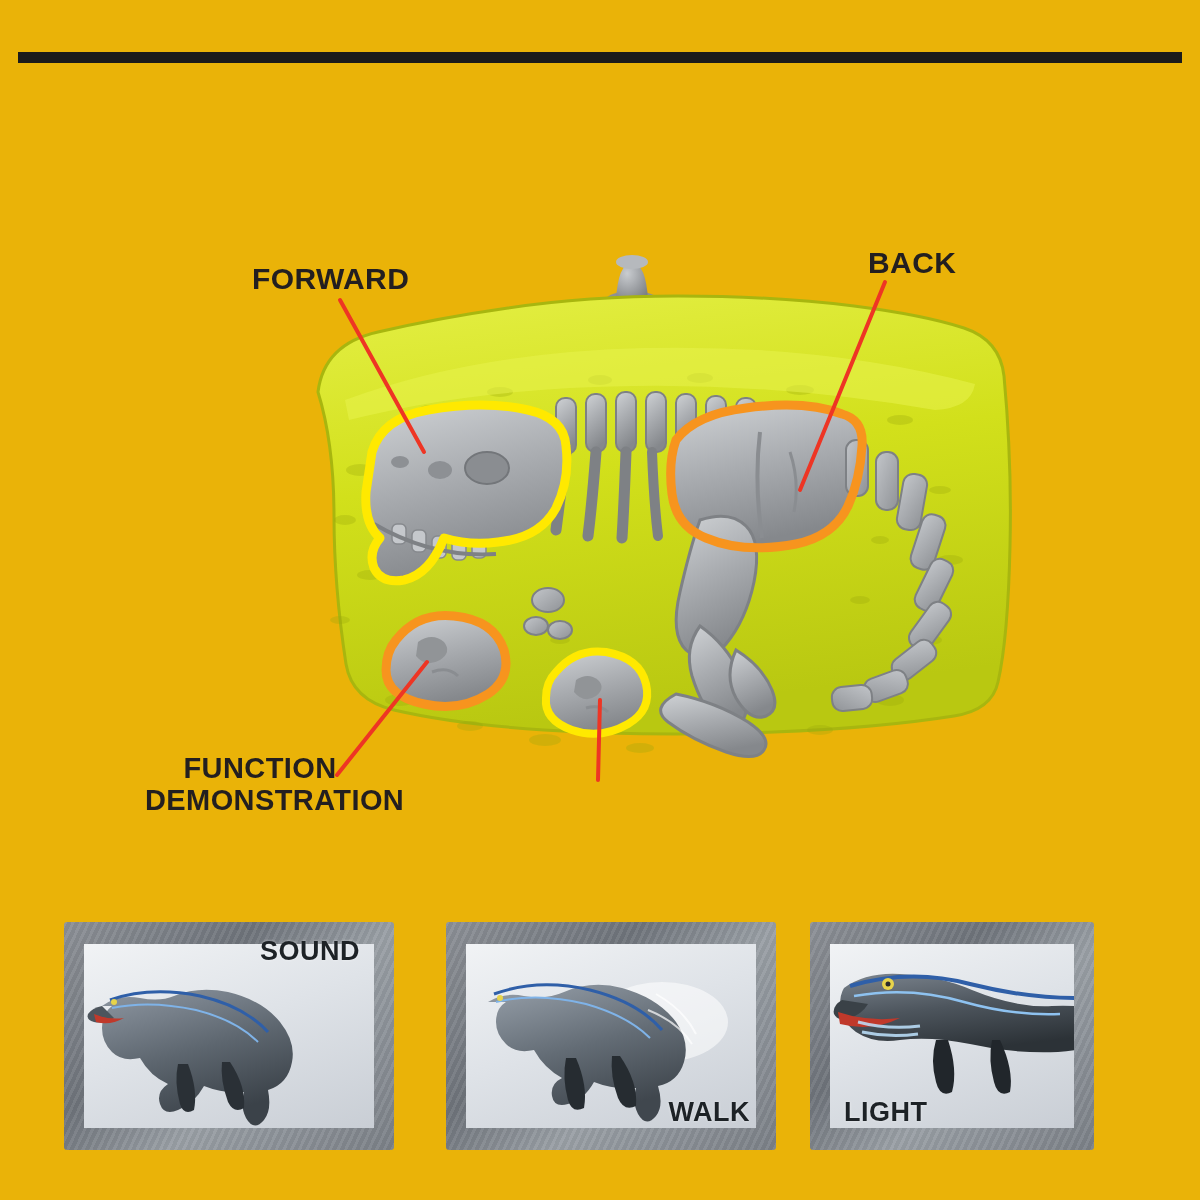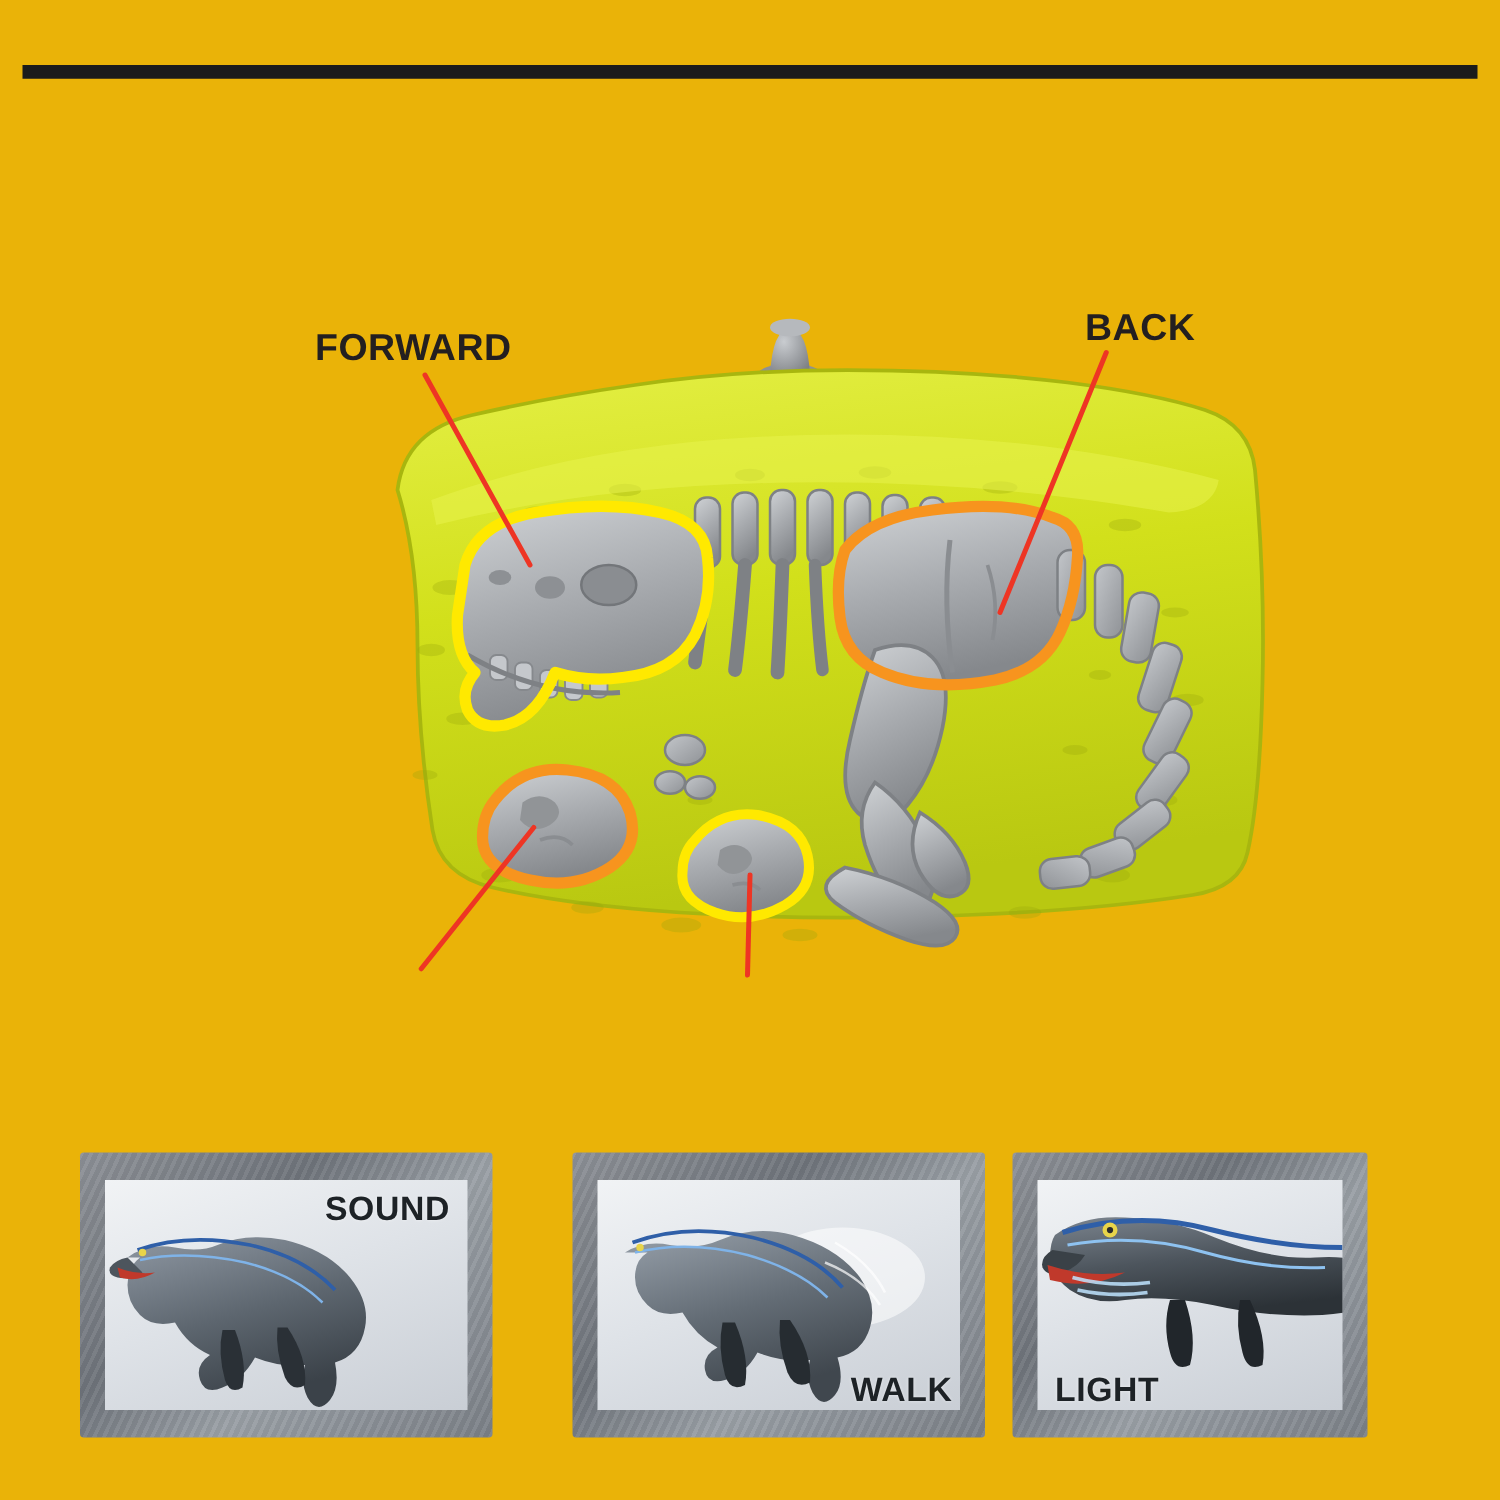--- a/index.html
+++ b/index.html
@@ -85,33 +85,33 @@
     opacity: 0.8;
   }
   .photo .inner {
     position: absolute;
     left: 20px; top: 22px;
     right: 20px; bottom: 22px;
     background: linear-gradient(160deg, #f1f3f5 0%, #dfe3e8 45%, #c9ced5 100%);
     overflow: hidden;
   }
   .photo.p1 { left: 0px; }
-  .photo.p2 { left: 394px; }
+  .photo.p2 { left: 382px; }
   .photo.p3 { left: 746px; width: 284px; }
 
   .photo-caption {
     position: absolute;
     font-weight: bold;
     font-size: 27px;
     color: #1d2226;
     letter-spacing: 0.5px;
     z-index: 5;
     text-shadow: 0 0 3px rgba(255,255,255,0.55);
   }
-  .cap-sound { right: 34px; top: 30px; }
+  .cap-sound { right: 34px; top: 14px; }
   .cap-walk  { right: 26px; bottom: 22px; }
   .cap-light { left: 34px;  bottom: 22px; }
 
   .dino-svg { position: absolute; left: 0; top: 0; }
 </style>
 </head>
 <body>
 
 <div class="page">
 
@@ -294,20 +294,24 @@
       <line x1="340" y1="300" x2="424" y2="452"></line>
       <line x1="885" y1="282" x2="800" y2="490"></line>
       <line x1="337" y1="775" x2="427" y2="662"></line>
       <line x1="598" y1="780" x2="600" y2="700"></line>
     </g>
   </svg>
 
   <div class="label forward">FORWARD</div>
   <div class="label back">BACK</div>
 
+  <div class="label function">
+    <div>FUNCTION</div>
+    <div>DEMONSTRATION</div>
+  </div>
 
 
   <div class="strip">
 
     <div class="photo p1">
       <div class="inner">
         <svg class="dino-svg" width="290" height="184" viewBox="0 0 290 184">
           <defs>
             <linearGradient id="dg1" x1="0" y1="0" x2="0.4" y2="1">
               <stop offset="0%" stop-color="#8f98a3"></stop>

